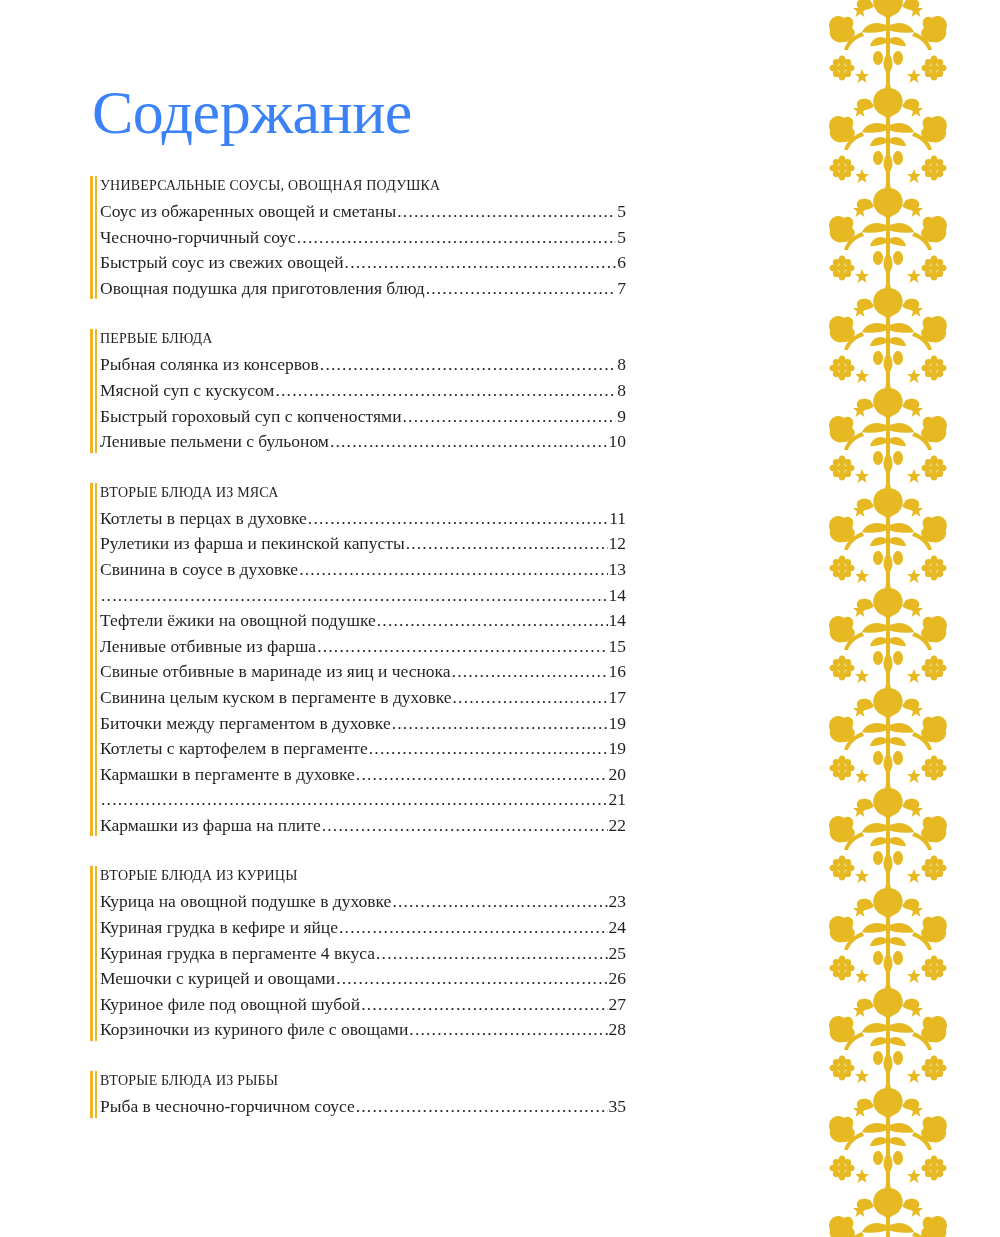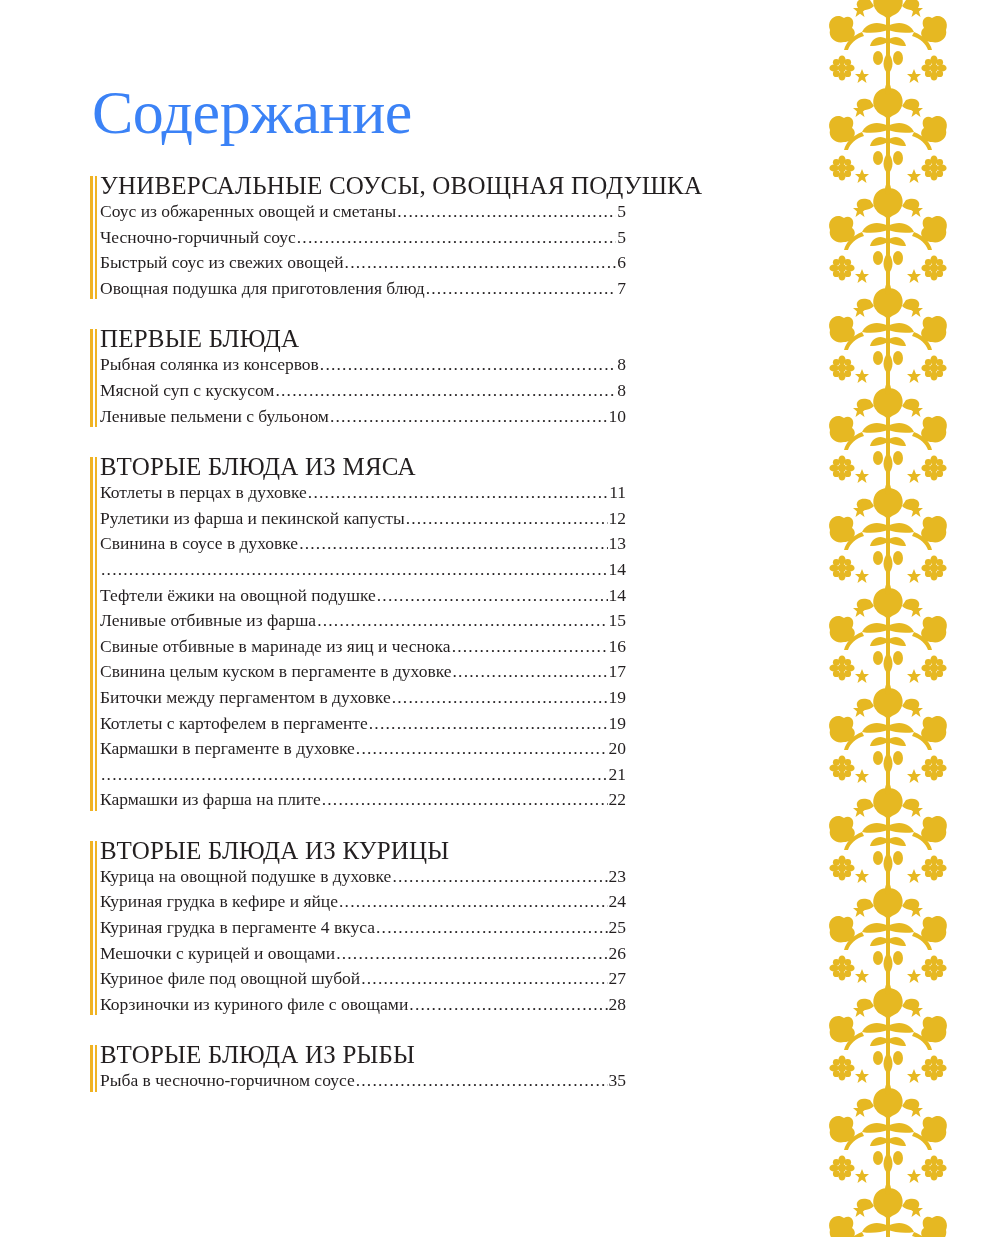--- a/index.html
+++ b/index.html
@@ -51,21 +51,21 @@
       top: 0;
       bottom: 0;
       background: #f0b323;
     }
     .toc-section .accent .bar-a { left: 0; width: 3px; }
     .toc-section .accent .bar-b { left: 5px; width: 2px; }
 
     .section-heading {
       margin: 0;
       font-weight: normal;
-      font-size: 25px;
+      font-size: 14px;
       line-height: 27px;
       letter-spacing: 0.2px;
       color: #231f20;
       white-space: nowrap;
     }
     .toc-entry {
       display: flex;
       align-items: flex-end;
       font-size: 17.5px;
       line-height: 25.6px;
@@ -141,20 +141,25 @@
       <h2 class="section-heading">ПЕРВЫЕ БЛЮДА</h2>
       <div class="toc-entry">
         <span class="entry-title">Рыбная солянка из консервов</span>
         <span class="leader"></span>
         <span class="page-number">8</span>
       </div>
       <div class="toc-entry">
         <span class="entry-title">Мясной суп с кускусом</span>
         <span class="leader"></span>
         <span class="page-number">8</span>
+      </div>
+      <div class="toc-entry">
+        <span class="entry-title">Быстрый гороховый суп с копченостями</span>
+        <span class="leader"></span>
+        <span class="page-number">9</span>
       </div>
       <div class="toc-entry">
         <span class="entry-title">Ленивые пельмени с бульоном</span>
         <span class="leader"></span>
         <span class="page-number">10</span>
       </div>
     </div>
     <div class="toc-section">
       <div class="accent">
         <div class="bar-a"></div>

